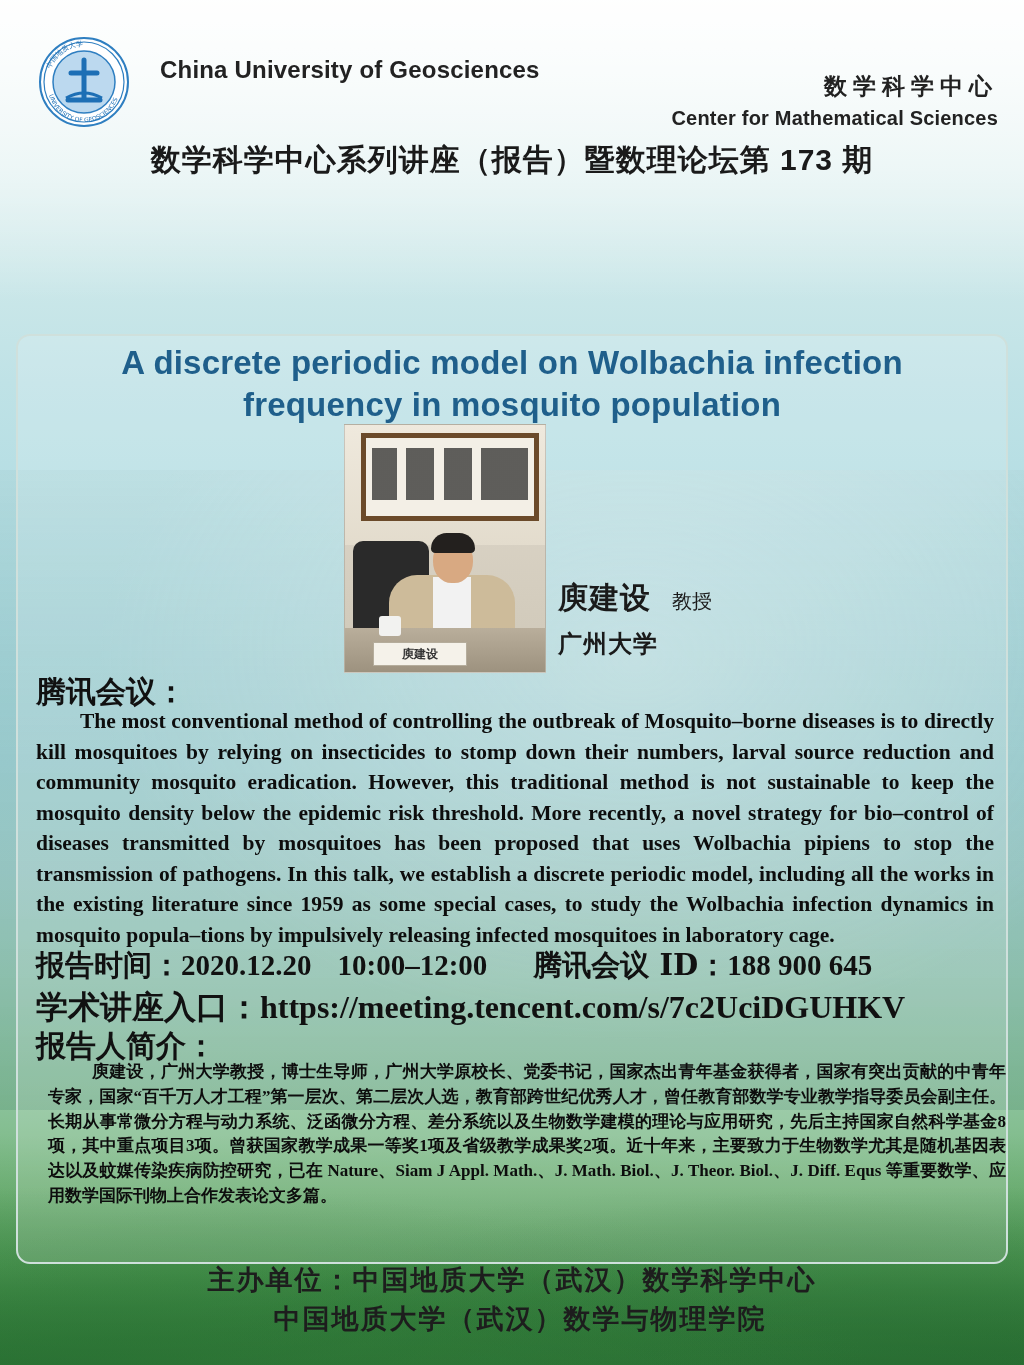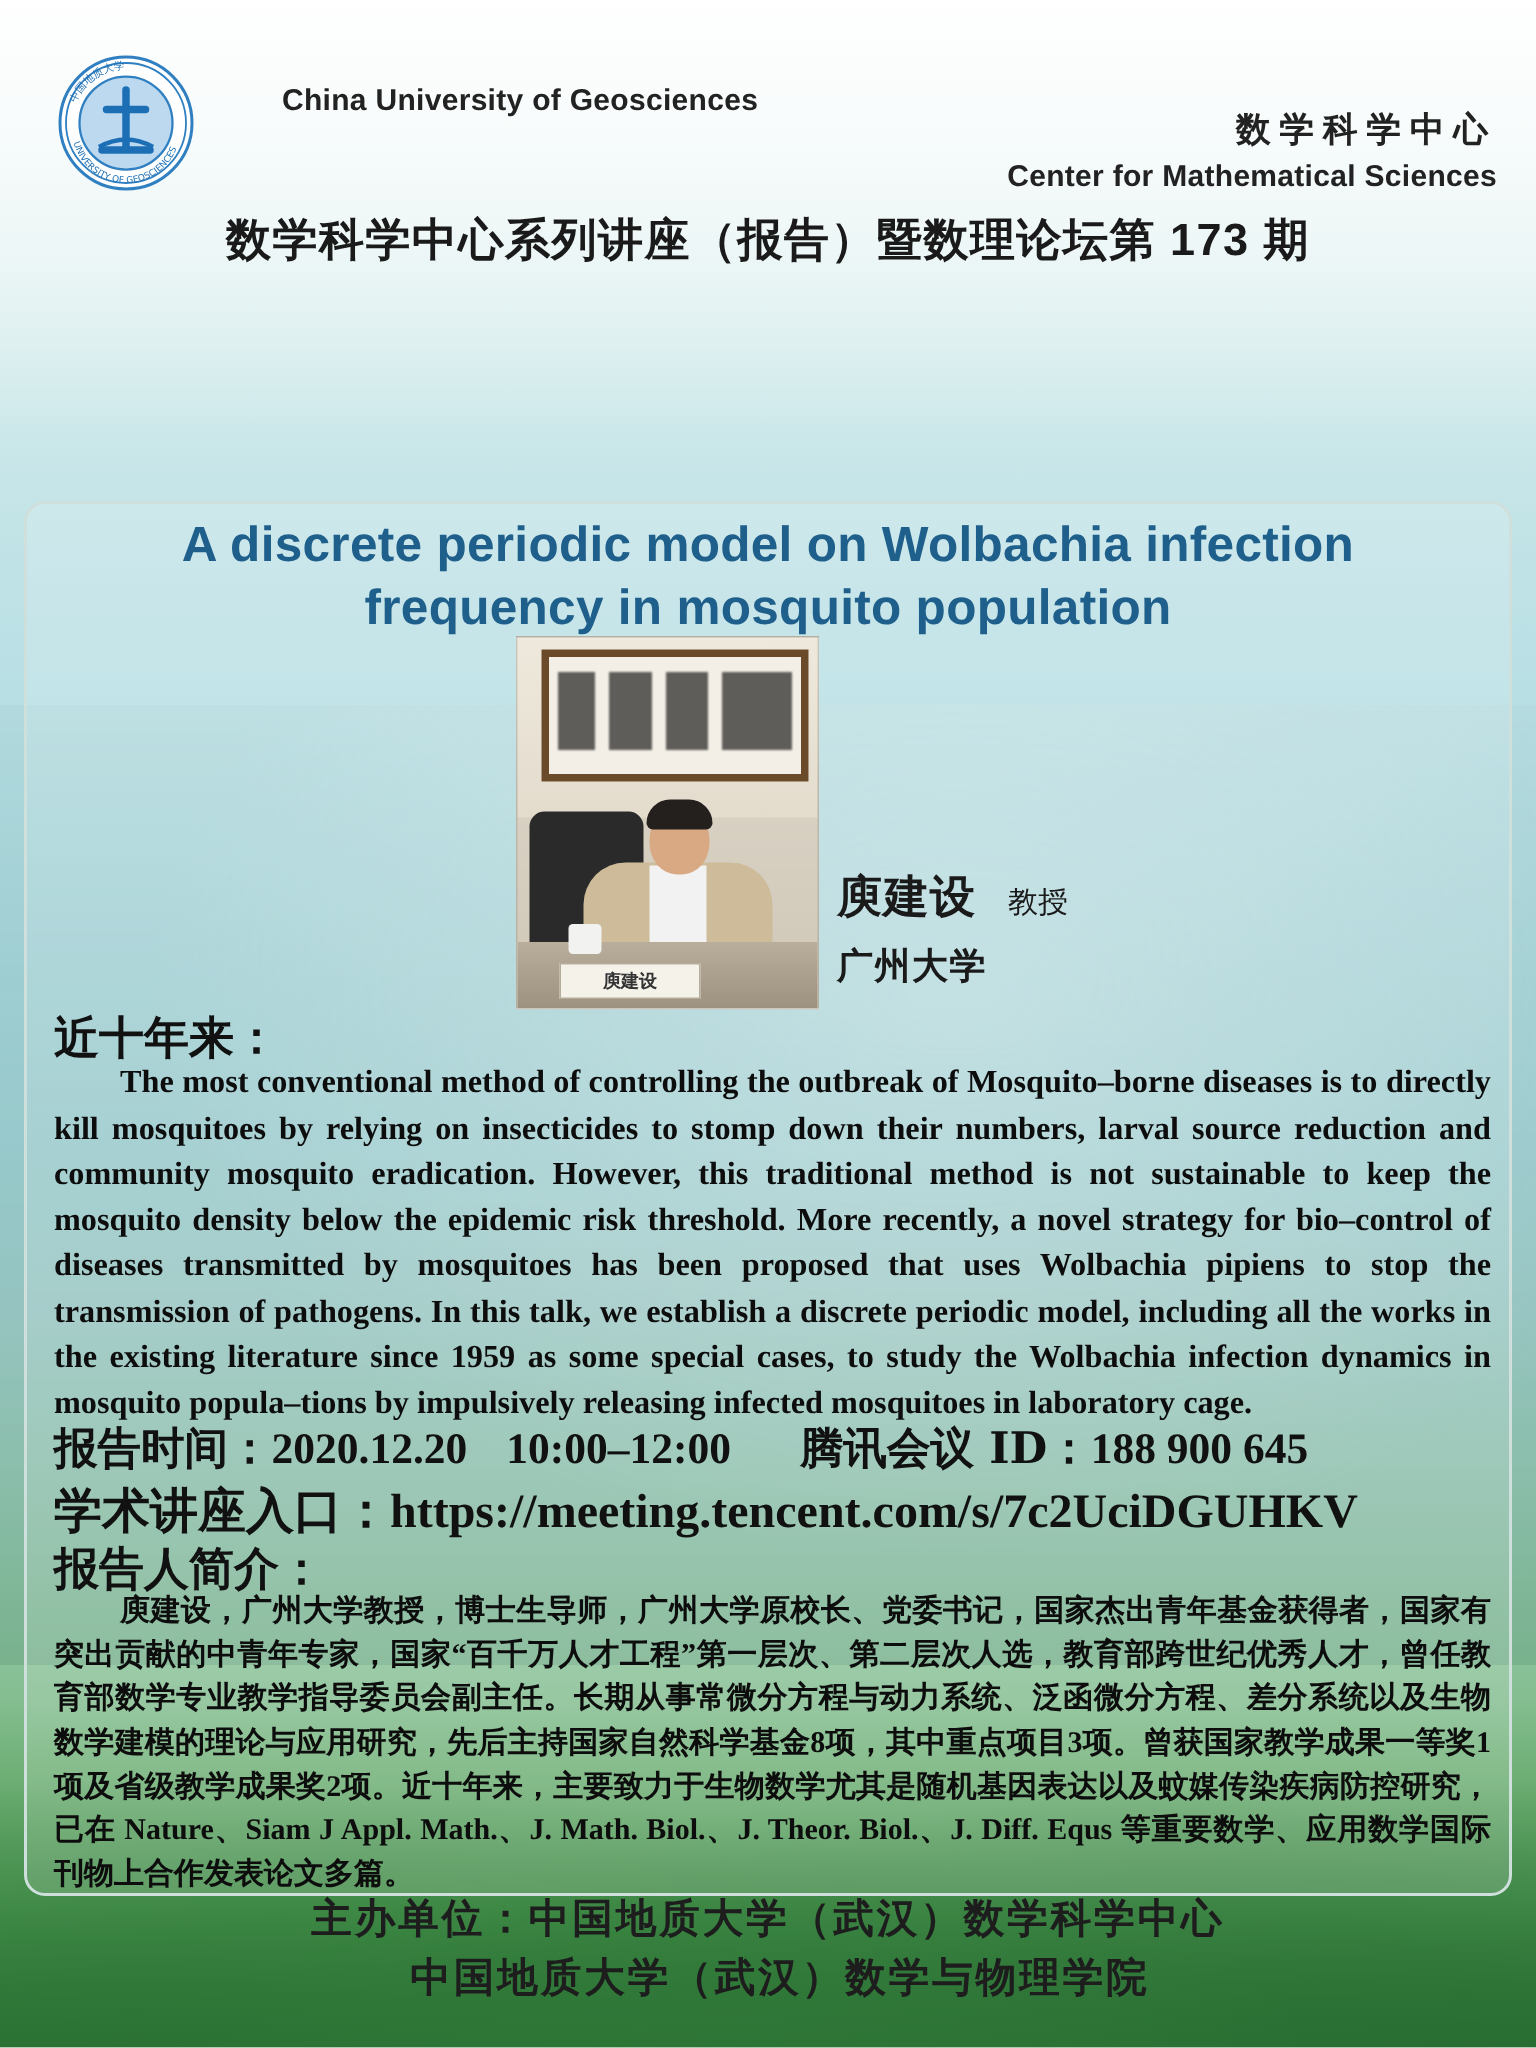--- a/index.html
+++ b/index.html
@@ -80,26 +80,25 @@
     top: 16px;
   }
   .uni-cn {
     font-size: 27px;
     font-weight: bold;
     color: #222222;
     letter-spacing: 1px;
     line-height: 1.2;
   }
   .uni-en {
-    font-size: 20px;
+    font-size: 24px;
     font-weight: bold;
     color: #222222;
     margin-top: 6px;
     letter-spacing: 0.2px;
-    margin-left: 28px;
   }
   .center-names {
     position: absolute;
     right: 26px;
     top: 18px;
     text-align: right;
     margin-top: 21px;
   }
   .center-cn {
     font-size: 23px;
@@ -320,25 +319,25 @@
   .info-link .url { font-family: "Liberation Serif", serif; }
 
   
   .lbl-bio {
     position: absolute;
     left: 36px;
     top: 1026px;
   }
   .bio {
     position: absolute;
-    left: 36px;
+    left: 48px;
     top: 1060px;
     width: 958px;
     font-family: "Liberation Serif", serif;
-    font-size: 20px;
+    font-size: 17px;
     line-height: 1.46;
     color: #0d0d0d;
     text-align: justify;
     text-indent: 44px;
     font-weight: bold;
   }
 
   
   .footer {
     position: absolute;
@@ -408,21 +407,21 @@
     <div class="head"></div>
     <div class="hair"></div>
     <div class="desk"></div>
     <div class="cup"></div>
     <div class="nameplate">庾建设</div>
   </div>
   <div class="speaker-name">庾建设</div>
   <div class="speaker-title">教授</div>
   <div class="speaker-affil">广州大学</div>
 
-  <div class="section-label lbl-abstract">近十年来：</div>
+  <div class="section-label lbl-abstract">腾讯会议：</div>
   <div class="abstract">The most conventional method of controlling the outbreak of Mosquito–borne diseases is to directly kill mosquitoes by relying on insecticides to stomp down their numbers, larval source reduction and community mosquito eradication. However, this traditional method is not sustainable to keep the mosquito density below the epidemic risk threshold. More recently, a novel strategy for bio–control of diseases transmitted by mosquitoes has been proposed that uses Wolbachia pipiens to stop the transmission of pathogens. In this talk, we establish a discrete periodic model, including all the works in the existing literature since 1959 as some special cases, to study the Wolbachia infection dynamics in mosquito popula–tions by impulsively releasing infected mosquitoes in laboratory cage.</div>
 
   <div class="info-time">
     <span>报告时间：</span><span class="val">2020.12.20</span><span class="gap1"></span><span class="val">10:00–12:00</span><span class="gap2"></span><span>腾讯会议 ID：</span><span class="val">188 900 645</span>
   </div>
   <div class="info-link">
     <span>学术讲座入口：</span><span class="url">https://meeting.tencent.com/s/7c2UciDGUHKV</span>
   </div>
 
   <div class="section-label lbl-bio">报告人简介：</div>

